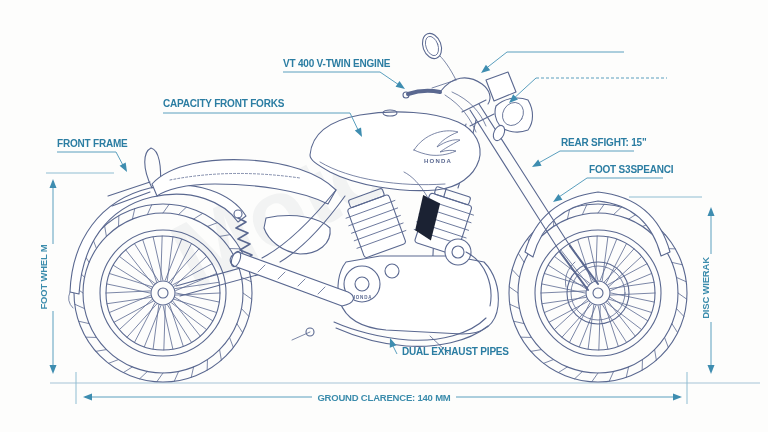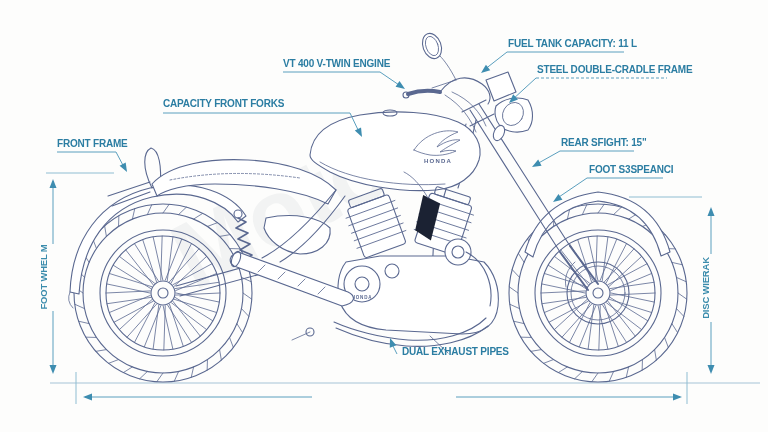--- a/index.html
+++ b/index.html
@@ -369,36 +369,33 @@
 
   <div class="callout" style="left:57px;top:138px">
     <span>FRONT FRAME</span>
   </div>
   <div class="callout" style="left:163px;top:98px">
     <span>CAPACITY FRONT FORKS</span>
   </div>
   <div class="callout" style="left:283px;top:58px">
     <span>VT 400 V-TWIN ENGINE</span>
   </div>
-  <div class="callout" style="left:508px;top:38px">
-    <span>FUEL TANK CAPACITY: 11 L</span>
-  </div>
-  <div class="callout" style="left:537px;top:64px">
-    <span>STEEL DOUBLE-CRADLE FRAME</span>
-  </div>
   <div class="callout" style="left:561px;top:137px">
     <span>REAR SFIGHT: 15"</span>
   </div>
   <div class="callout" style="left:589px;top:164px">
     <span>FOOT S3SPEANCI</span>
   </div>
   <div class="callout" style="left:402px;top:346px">
     <span>DUAL EXHAUST PIPES</span>
   </div>
 
   <div class="dim-label vrot" style="left:4px;top:271px;width:80px;height:12px">
     <span>FOOT WHEL M</span>
   </div>
   <div class="dim-label vrot" style="left:666px;top:282px;width:80px;height:12px">
     <span>DISC WIERAK</span>
   </div>
+  <div class="dim-label" style="left:314px;top:392px;width:140px">
+    <span>GROUND CLARENCE: 140 MM</span>
+  </div>
 
 </div>
 
 </body></html>

